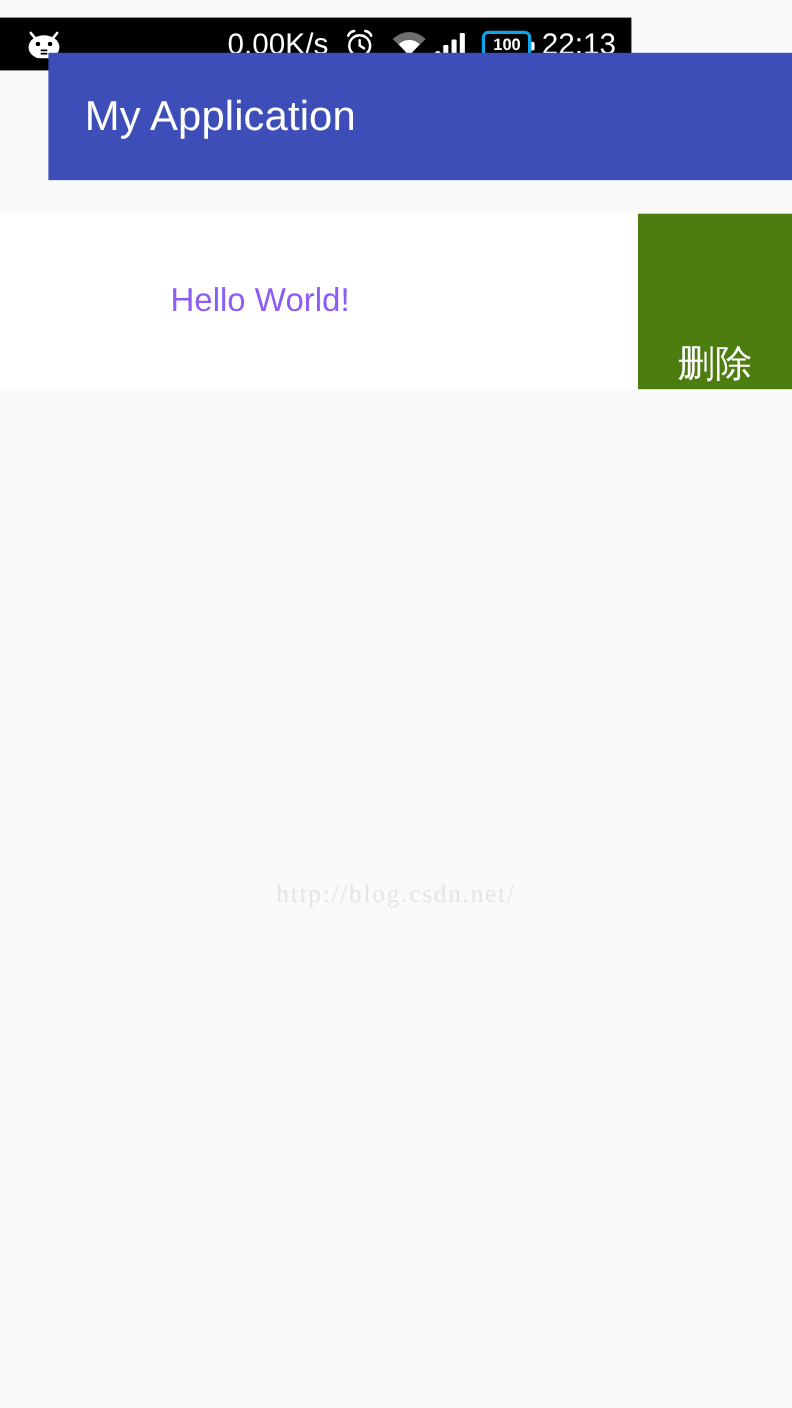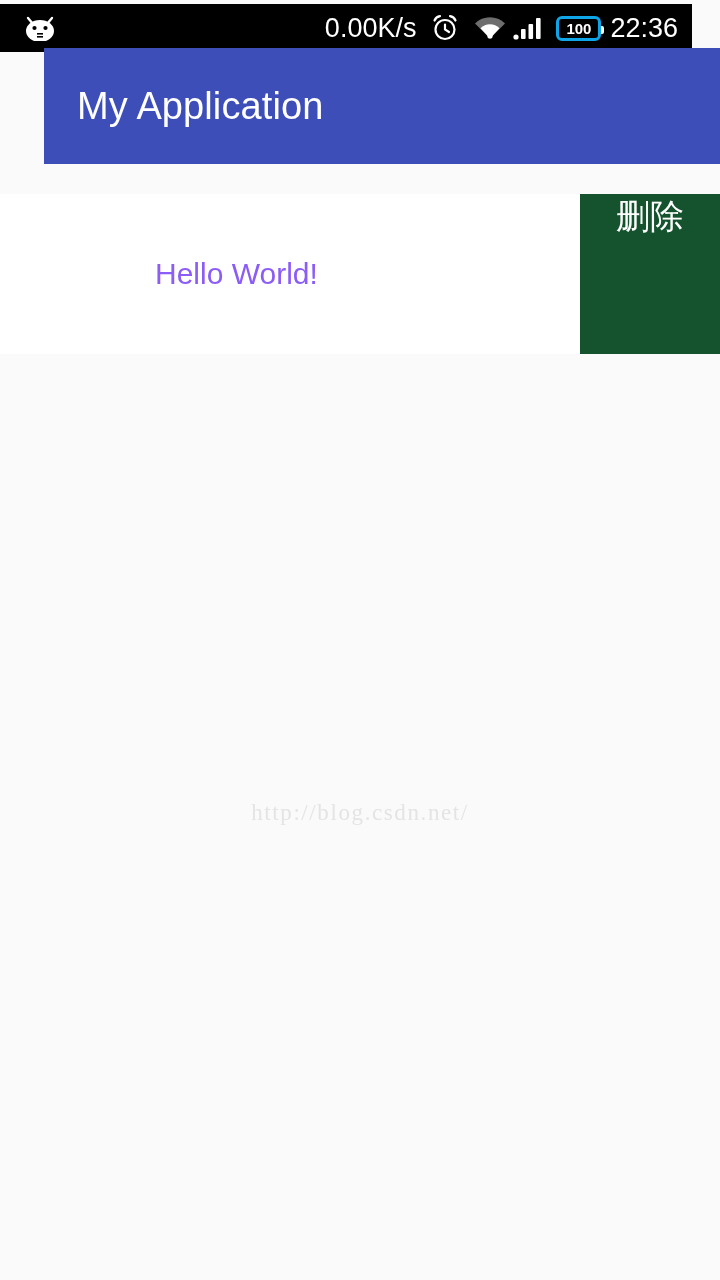--- a/index.html
+++ b/index.html
@@ -18,22 +18,22 @@
     position: relative;
     width: 720px;
     height: 1280px;
     background: #FAFAFA;
     overflow: hidden;
   }
 
   
   #status-bar {
     position: absolute;
-    left: 0; top: 4px;
-    width: 692px;
+    left: 0; top: 16px;
+    width: 574px;
     height: 48px;
     background: #000000;
     display: flex;
     box-sizing: border-box;
     padding: 0 14px 0 18px;
   }
   .sb-left {
     display: flex;
     align-items: center;
   }
@@ -153,23 +153,23 @@
     color: #8b5cf6;
     font-size: 30px;
     font-family: "Liberation Sans", sans-serif;
     margin-left: 155px;
   }
   .row-action {
     position: absolute;
     left: 580px; top: 0;
     width: 140px;
     height: 160px;
-    background: #14532d;
-    display: flex;
-    align-items: flex-start;
+    background: #4d7c0f;
+    display: flex;
+    align-items: flex-end;
     justify-content: center;
   }
   .row-action-label {
     color: #FFFFFF;
     font-size: 34px;
     font-family: "Liberation Sans", sans-serif;
   }
 
   
   #watermark {
@@ -233,21 +233,21 @@
           <rect x="8" y="13" width="4.6" height="10" fill="#ffffff" rx="1"></rect>
           <rect x="15.5" y="8" width="4.6" height="15" fill="#ffffff" rx="1"></rect>
           <rect x="23" y="2" width="4.6" height="21" fill="#ffffff" rx="1"></rect>
         </svg>
       </span>
 
       <span id="battery-icon" class="sb-icon">
         <span id="battery-level-text">100</span>
       </span>
 
-      <span id="status-clock-time" class="sb-text">22:36</span>
+      <span id="status-clock-time" class="sb-text">22:13</span>
     </div>
   </div>
 
   <div id="app-bar">
     <span id="app-bar-title">My Application</span>
   </div>
 
   <div id="content-area">
 
     <div id="list-container">

